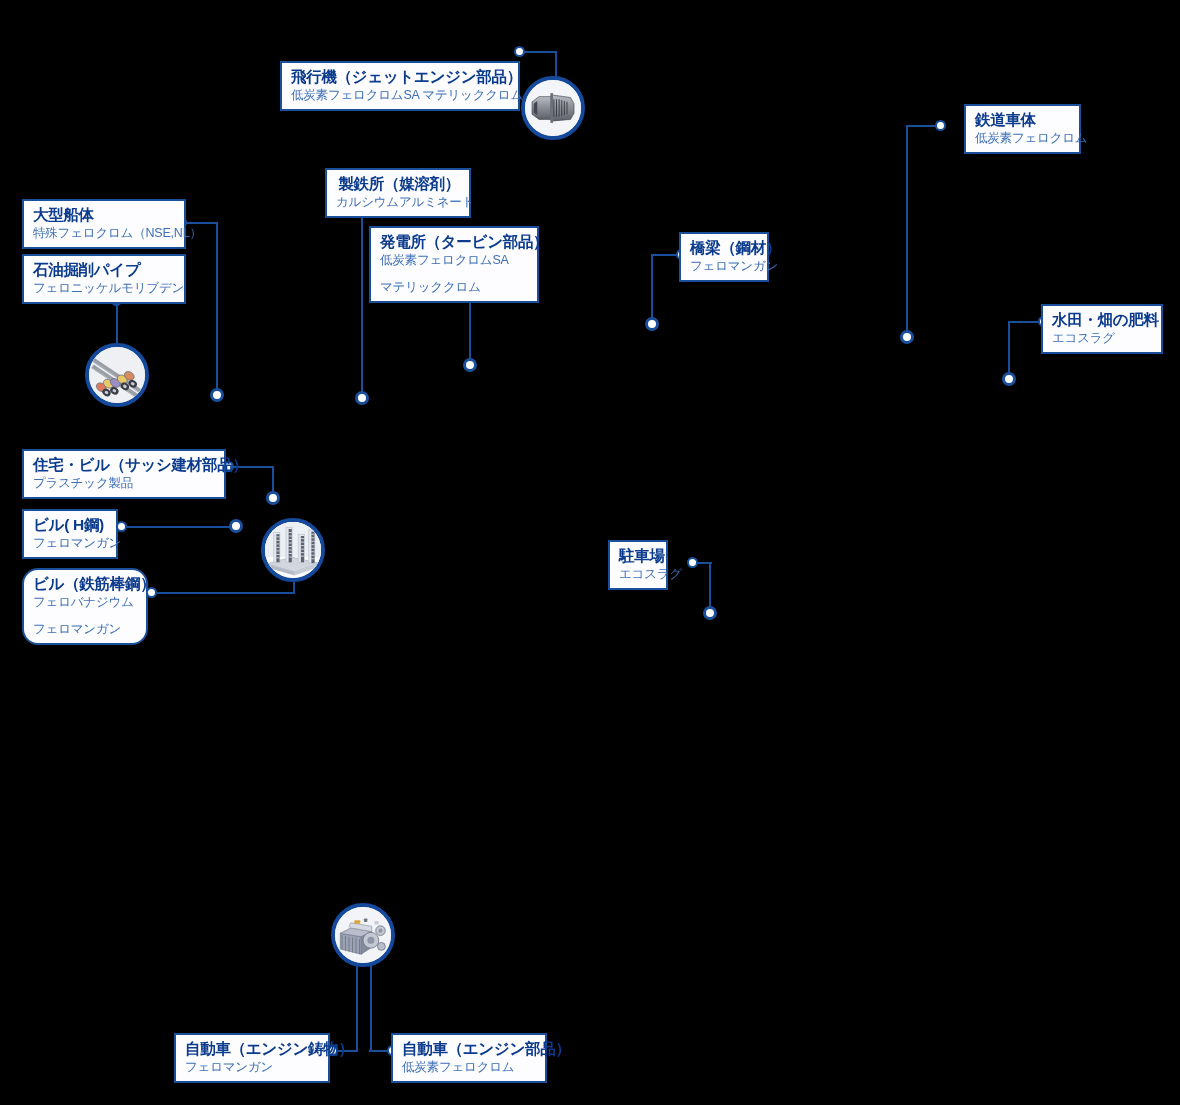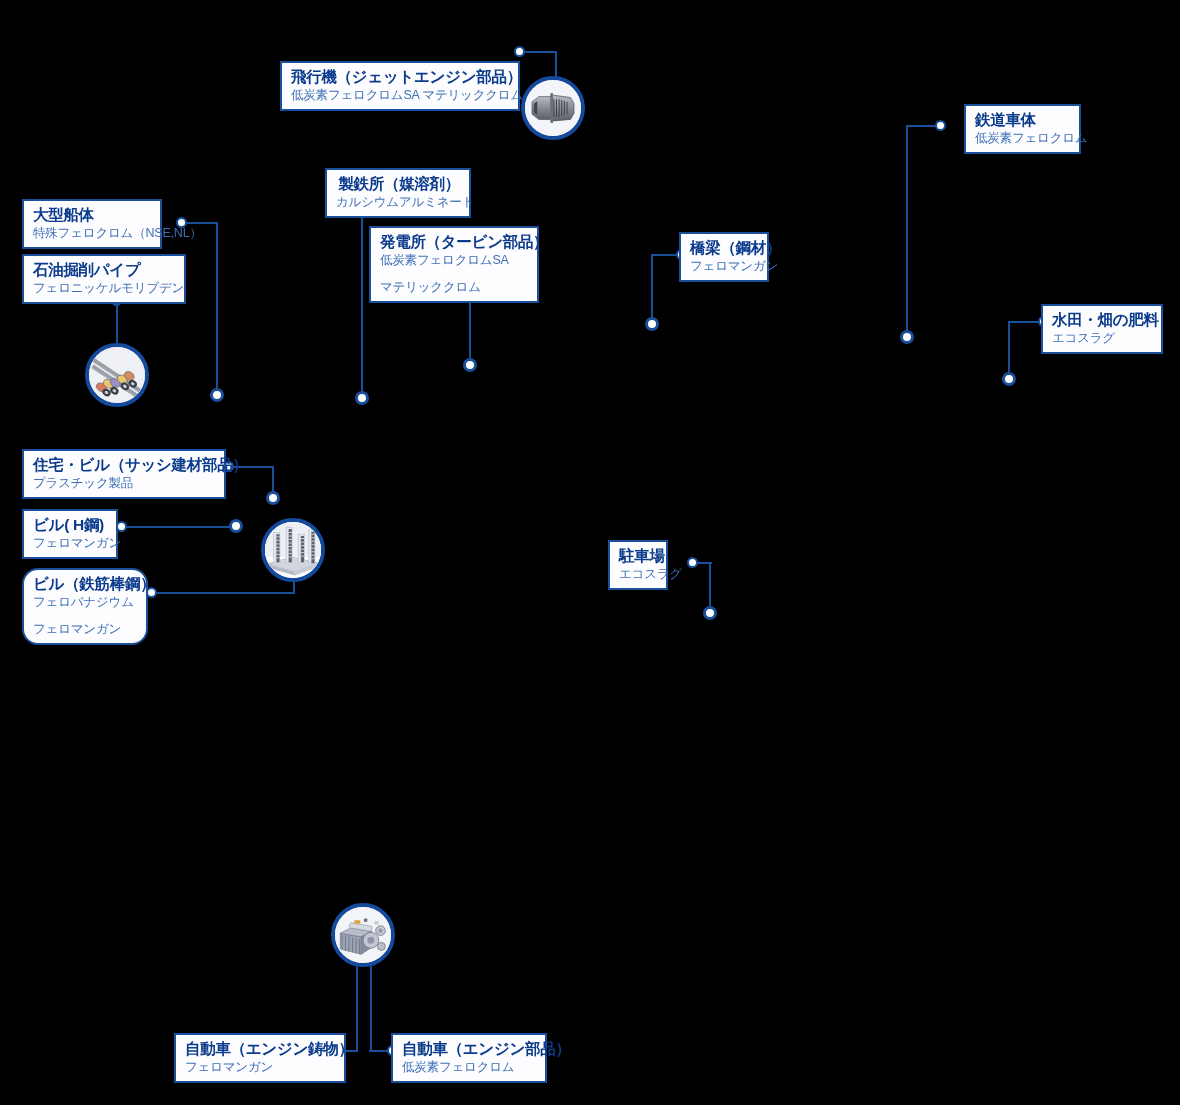--- a/index.html
+++ b/index.html
@@ -301,21 +301,21 @@
   <div class="box" style="left:940px;top:104px;width:117px;margin-left:24px;">
     <span class="title">鉄道車体</span>
     <span class="sub">低炭素フェロクロム</span>
   </div>
 
   <div class="box" style="left:325px;top:168px;width:146px;text-align:right;">
     <span class="title">製鉄所（媒溶剤）</span>
     <span class="sub">カルシウムアルミネート</span>
   </div>
 
-  <div class="box" style="left:22px;top:199px;width:140px;">
+  <div class="box" style="left:22px;top:199px;width:164px;">
     <span class="title">大型船体</span>
     <span class="sub">特殊フェロクロム（NSE,NL）</span>
   </div>
 
   <div class="box" style="left:369px;top:226px;width:170px;">
     <span class="title">発電所（タービン部品）</span>
     <span class="sub">低炭素フェロクロムSA</span>
     <span class="sub l2">マテリッククロム</span>
   </div>
 
@@ -348,21 +348,21 @@
     <span class="title">ビル（鉄筋棒鋼）</span>
     <span class="sub">フェロバナジウム</span>
     <span class="sub l2">フェロマンガン</span>
   </div>
 
   <div class="box" style="left:608px;top:540px;width:60px;">
     <span class="title">駐車場</span>
     <span class="sub">エコスラグ</span>
   </div>
 
-  <div class="box" style="left:174px;top:1033px;width:172px;">
+  <div class="box" style="left:174px;top:1033px;width:156px;">
     <span class="title">自動車（エンジン鋳物）</span>
     <span class="sub">フェロマンガン</span>
   </div>
 
   <div class="box" style="left:391px;top:1033px;width:156px;">
     <span class="title">自動車（エンジン部品）</span>
     <span class="sub">低炭素フェロクロム</span>
   </div>
 
 </div>

